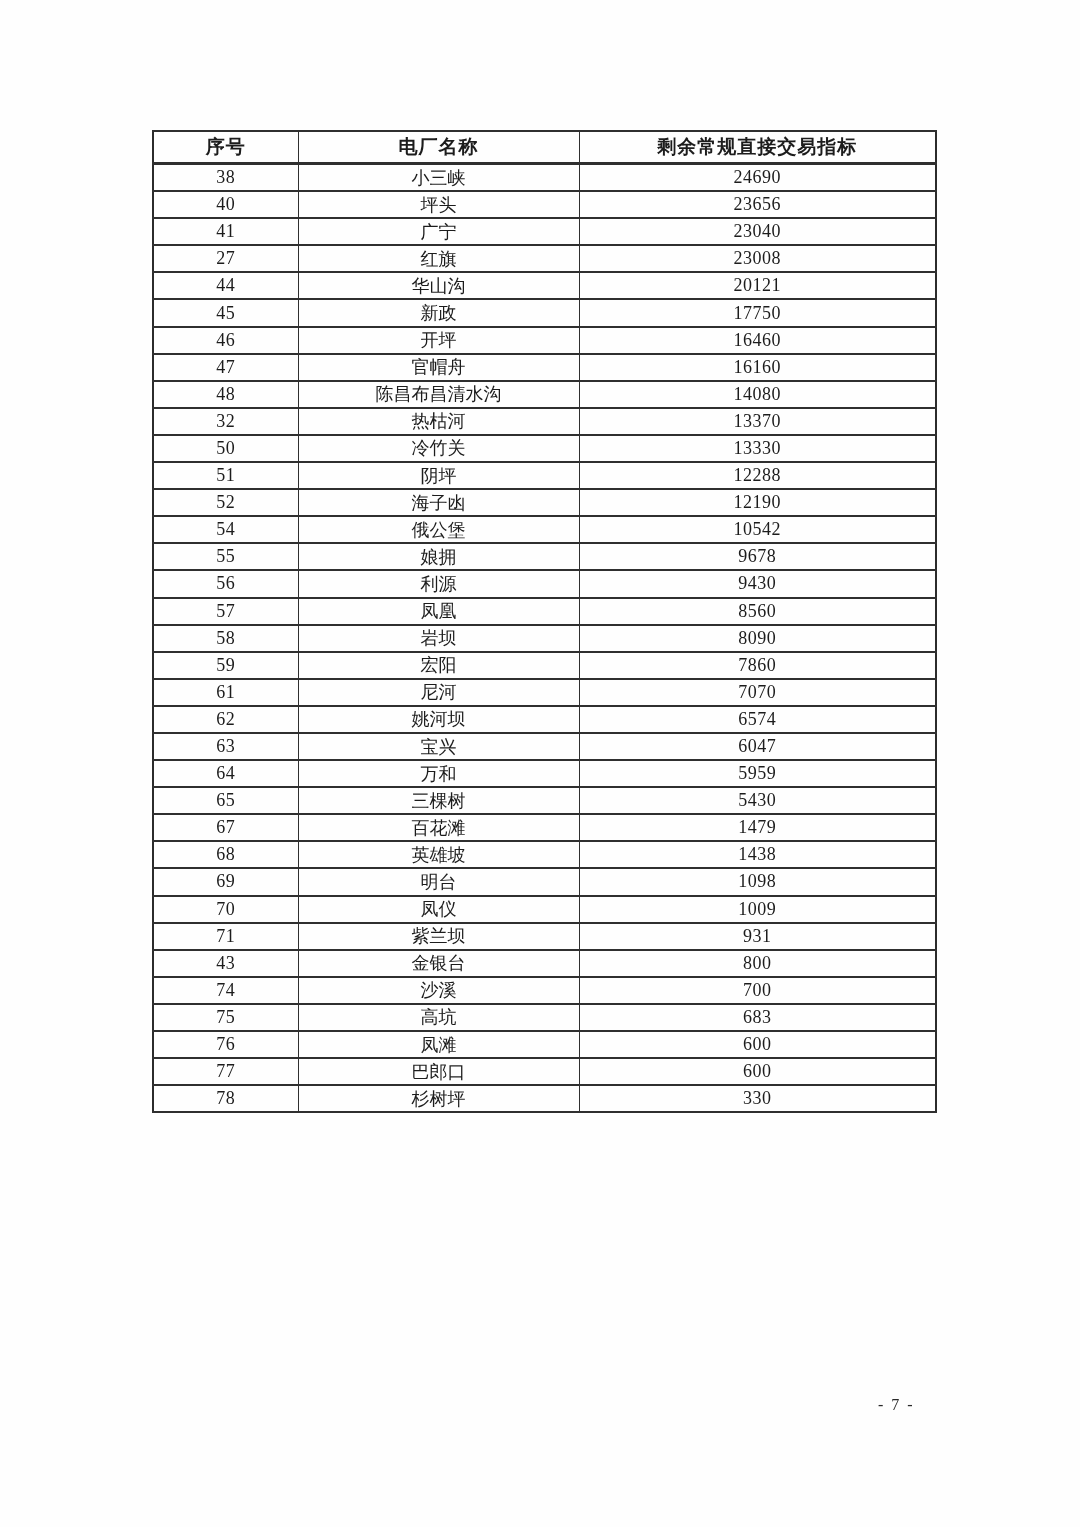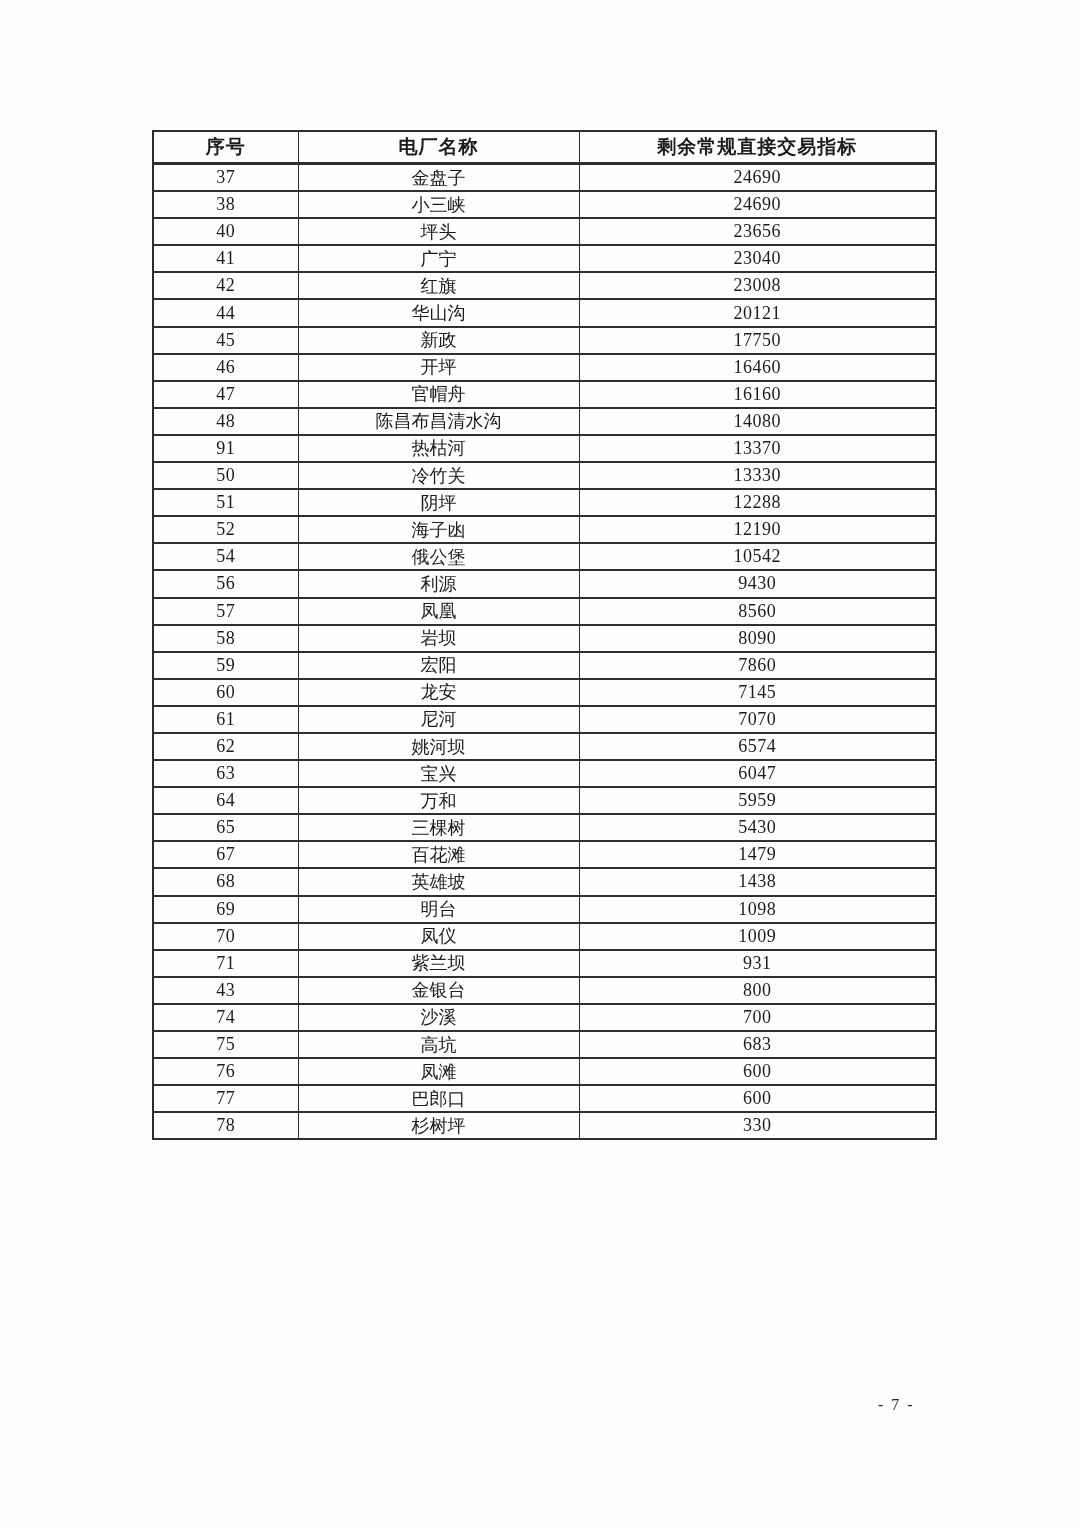--- a/index.html
+++ b/index.html
@@ -74,41 +74,36 @@
     </colgroup>
     <thead>
       <tr>
         <th>序号</th>
         <th>电厂名称</th>
         <th>剩余常规直接交易指标</th>
       </tr>
     </thead>
     <tbody>
         <tr>
-          <td class="num">37</td>
-          <td>金盘子</td>
-          <td class="num">24690</td>
-        </tr>
-        <tr>
           <td class="num">38</td>
           <td>小三峡</td>
           <td class="num">24690</td>
         </tr>
         <tr>
           <td class="num">40</td>
           <td>坪头</td>
           <td class="num">23656</td>
         </tr>
         <tr>
           <td class="num">41</td>
           <td>广宁</td>
           <td class="num">23040</td>
         </tr>
         <tr>
-          <td class="num">42</td>
+          <td class="num">27</td>
           <td>红旗</td>
           <td class="num">23008</td>
         </tr>
         <tr>
           <td class="num">44</td>
           <td>华山沟</td>
           <td class="num">20121</td>
         </tr>
         <tr>
           <td class="num">45</td>
@@ -124,21 +119,21 @@
           <td class="num">47</td>
           <td>官帽舟</td>
           <td class="num">16160</td>
         </tr>
         <tr>
           <td class="num">48</td>
           <td>陈昌布昌清水沟</td>
           <td class="num">14080</td>
         </tr>
         <tr>
-          <td class="num">91</td>
+          <td class="num">32</td>
           <td>热枯河</td>
           <td class="num">13370</td>
         </tr>
         <tr>
           <td class="num">50</td>
           <td>冷竹关</td>
           <td class="num">13330</td>
         </tr>
         <tr>
           <td class="num">51</td>
@@ -149,43 +144,43 @@
           <td class="num">52</td>
           <td>海子凼</td>
           <td class="num">12190</td>
         </tr>
         <tr>
           <td class="num">54</td>
           <td>俄公堡</td>
           <td class="num">10542</td>
         </tr>
         <tr>
+          <td class="num">55</td>
+          <td>娘拥</td>
+          <td class="num">9678</td>
+        </tr>
+        <tr>
           <td class="num">56</td>
           <td>利源</td>
           <td class="num">9430</td>
         </tr>
         <tr>
           <td class="num">57</td>
           <td>凤凰</td>
           <td class="num">8560</td>
         </tr>
         <tr>
           <td class="num">58</td>
           <td>岩坝</td>
           <td class="num">8090</td>
         </tr>
         <tr>
           <td class="num">59</td>
           <td>宏阳</td>
           <td class="num">7860</td>
-        </tr>
-        <tr>
-          <td class="num">60</td>
-          <td>龙安</td>
-          <td class="num">7145</td>
         </tr>
         <tr>
           <td class="num">61</td>
           <td>尼河</td>
           <td class="num">7070</td>
         </tr>
         <tr>
           <td class="num">62</td>
           <td>姚河坝</td>
           <td class="num">6574</td>

